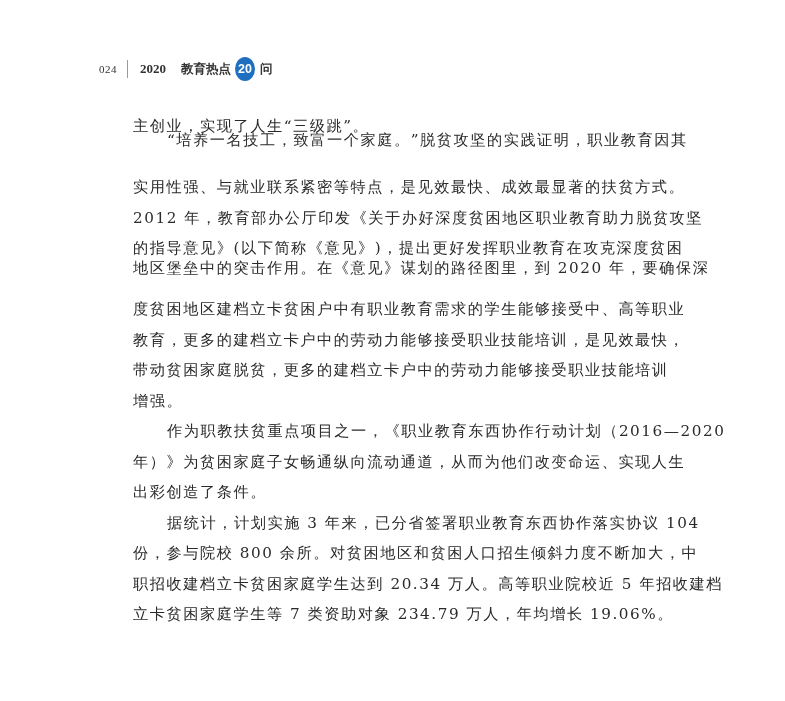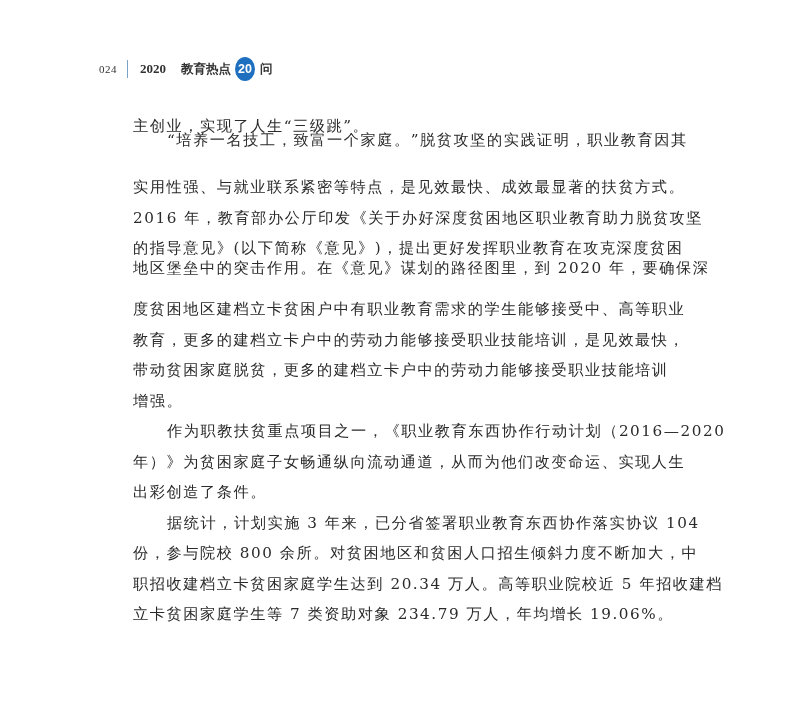--- a/index.html
+++ b/index.html
@@ -95,21 +95,21 @@
     <span>教育热点</span>
     <span class="header-badge">20</span>
     <span class="header-suffix">问</span>
   </span>
 </div>
 
 <div class="body-text">
   <div class="line" style="top:0px">主创业，实现了人生“三级跳”。</div>
   <div class="line indent" style="top:14px">“培养一名技工，致富一个家庭。”脱贫攻坚的实践证明，职业教育因其</div>
   <div class="line" style="top:61px">实用性强、与就业联系紧密等特点，是见效最快、成效最显著的扶贫方式。</div>
-  <div class="line" style="top:91.5px">2016 年，教育部办公厅印发《关于办好深度贫困地区职业教育助力脱贫攻坚</div>
+  <div class="line" style="top:91.5px">2012 年，教育部办公厅印发《关于办好深度贫困地区职业教育助力脱贫攻坚</div>
   <div class="line" style="top:122px">的指导意见》(以下简称《意见》)，提出更好发挥职业教育在攻克深度贫困</div>
   <div class="line" style="top:142px">地区堡垒中的突击作用。在《意见》谋划的路径图里，到 2020 年，要确保深</div>
   <div class="line" style="top:183px">度贫困地区建档立卡贫困户中有职业教育需求的学生能够接受中、高等职业</div>
   <div class="line" style="top:213.5px">教育，更多的建档立卡户中的劳动力能够接受职业技能培训，是见效最快，</div>
   <div class="line" style="top:244px">带动贫困家庭脱贫，更多的建档立卡户中的劳动力能够接受职业技能培训</div>
   <div class="line" style="top:274.5px">增强。</div>
   <div class="line indent" style="top:305px">作为职教扶贫重点项目之一，《职业教育东西协作行动计划（2016—2020</div>
   <div class="line" style="top:335.5px">年）》为贫困家庭子女畅通纵向流动通道，从而为他们改变命运、实现人生</div>
   <div class="line" style="top:366px">出彩创造了条件。</div>
   <div class="line indent" style="top:396.5px">据统计，计划实施 3 年来，已分省签署职业教育东西协作落实协议 104</div>

